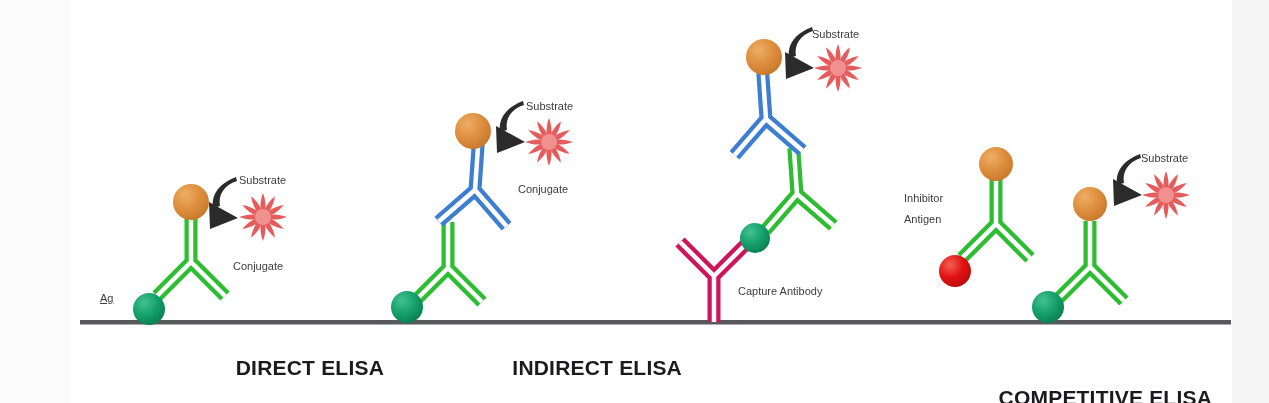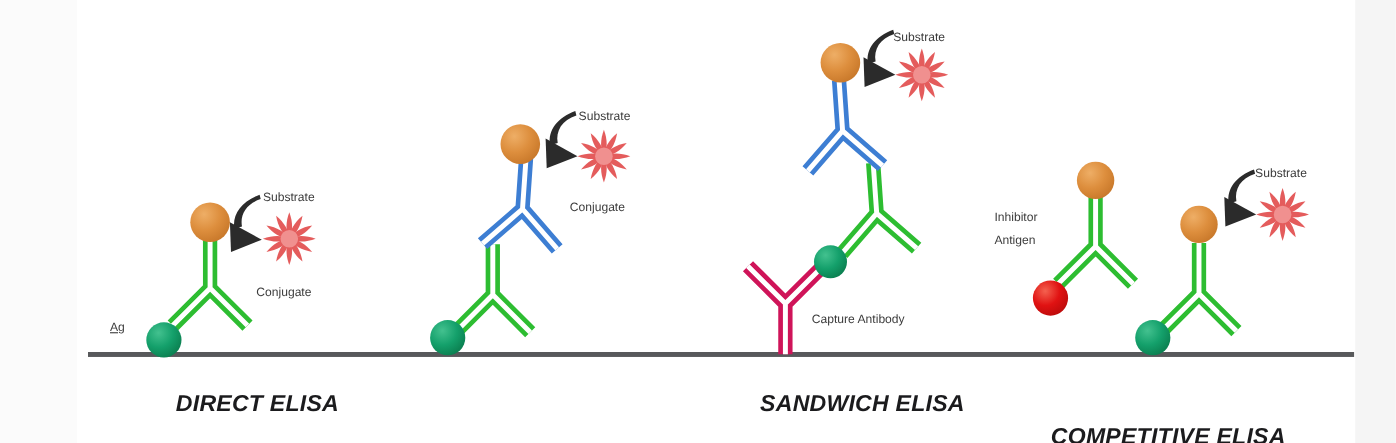--- a/index.html
+++ b/index.html
@@ -10,21 +10,21 @@
   .edge-band{position:absolute;top:0;height:403px;}
   #left-band{left:0;width:70px;background:#fbfbfb;}
   #right-band{left:1232px;width:37px;background:#f5f5f5;}
   svg{position:absolute;left:0;top:0;}
   .label{
     position:absolute;font-size:11px;line-height:21px;color:#3c3c3c;
     white-space:nowrap;
   }
   .title{
     position:absolute;font-size:21px;font-weight:bold;color:#1b1b1d;
-    width:300px;text-align:center;letter-spacing:.2px;white-space:nowrap;top:356px;font-style:italic;
+    width:300px;text-align:right;letter-spacing:.2px;white-space:nowrap;top:356px;
   }
 </style>
 </head>
 <body>
 
 <div id="stage">
   <div id="left-band" class="edge-band"></div>
   <div id="right-band" class="edge-band"></div>
 
   <svg width="1269" height="403" viewBox="0 0 1269 403">
@@ -128,15 +128,15 @@
   <div class="label" style="left:812px;top:24px;">Substrate</div>
   <div class="label" style="left:904px;top:188px;">
     <span style="display:block">Inhibitor</span>
     <span style="display:block">Antigen</span>
   </div>
 
   <div class="label" style="left:738px;top:281px;">Capture Antibody</div>
   <div class="label" style="left:1141px;top:148px;">Substrate</div>
 
   <div class="title" style="left:84px;">DIRECT ELISA</div>
-  <div class="title" style="left:634px;">SANDWICH ELISA</div>
+  <div class="title" style="left:382px;">INDIRECT ELISA</div>
   <div class="title" style="left:912px;margin-top:30px;">COMPETITIVE ELISA</div>
 </div>
 
 </body></html>

